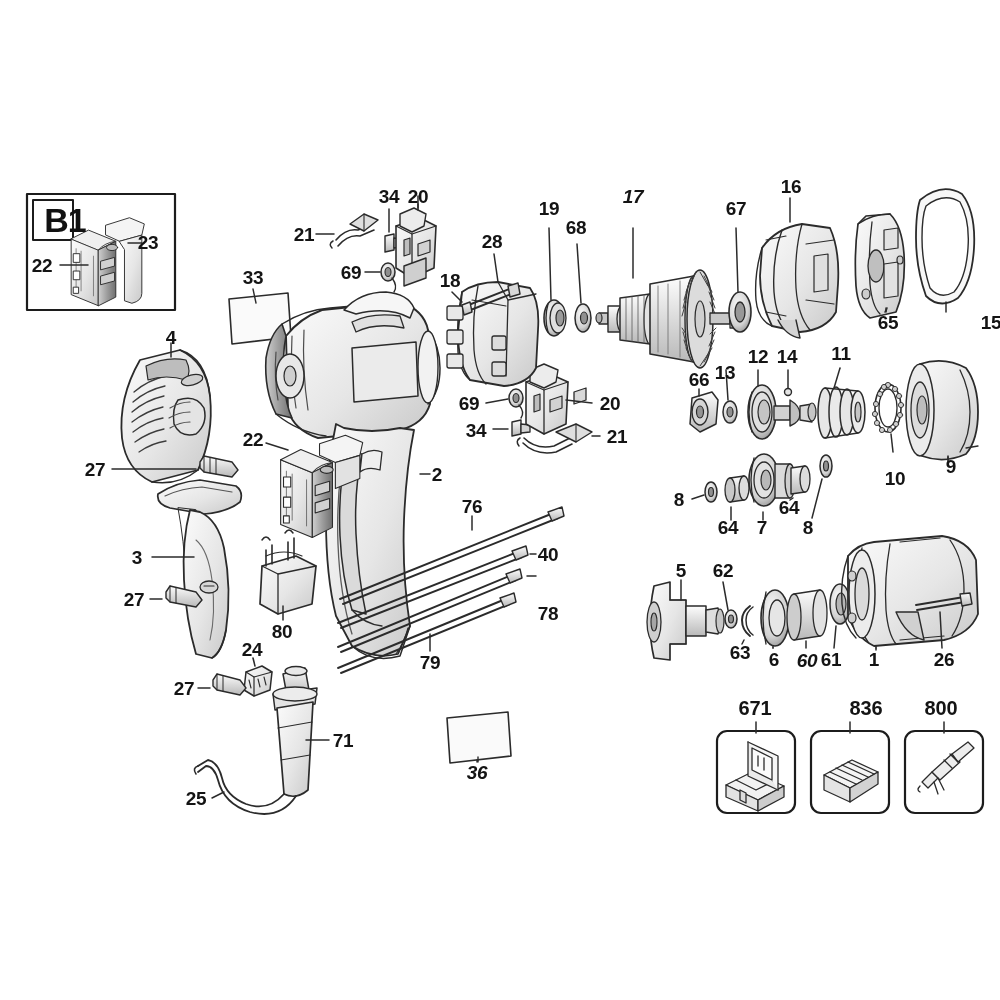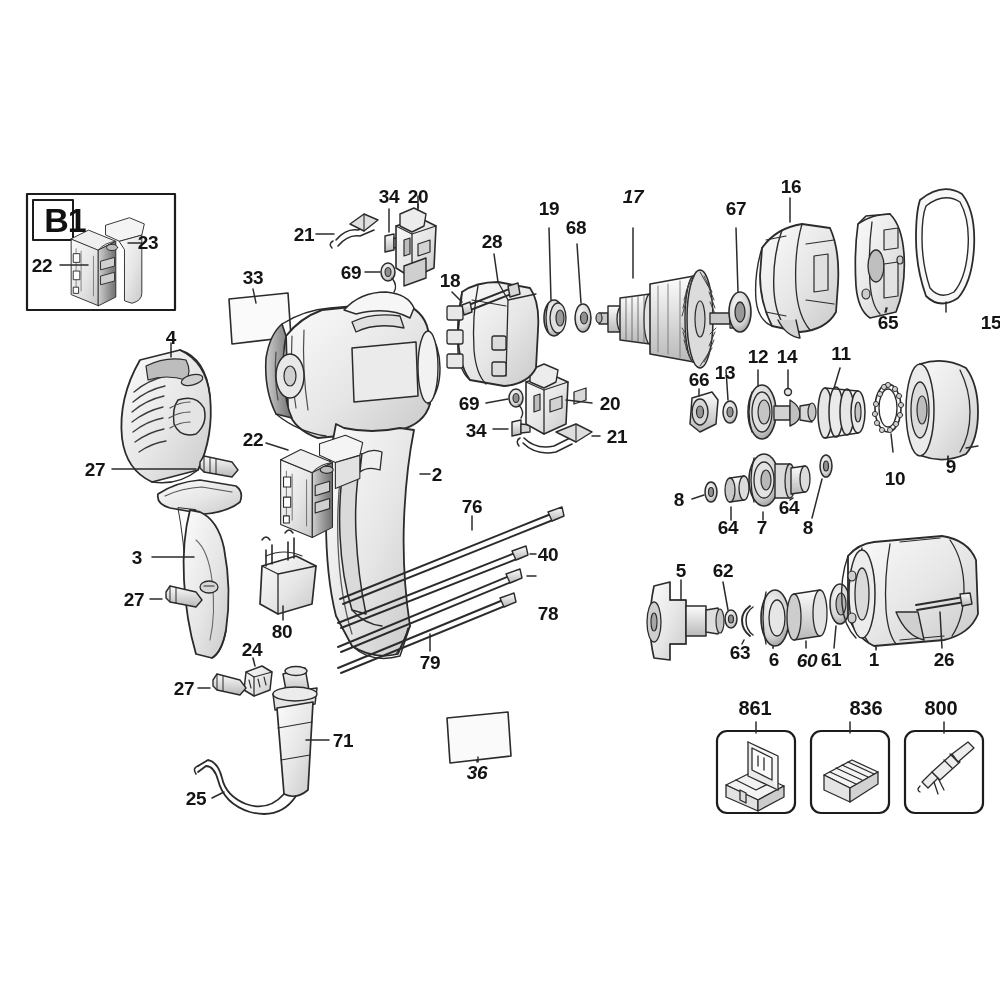--- a/index.html
+++ b/index.html
@@ -729,17 +729,17 @@
 
   <div class="callout" style="left:681px;top:570px;">5</div>
   <div class="callout" style="left:723px;top:570px;">62</div>
   <div class="callout" style="left:740px;top:652px;">63</div>
   <div class="callout" style="left:774px;top:659px;">6</div>
   <div class="callout" style="left:807px;top:660px;font-style:italic;">60</div>
   <div class="callout" style="left:831px;top:659px;">61</div>
   <div class="callout" style="left:874px;top:659px;">1</div>
   <div class="callout" style="left:944px;top:659px;">26</div>
 
-  <div class="callout big" style="left:755px;top:708px;">861</div>
+  <div class="callout big" style="left:755px;top:708px;">671</div>
   <div class="callout big" style="left:849px;top:708px;margin-left:17px;">836</div>
   <div class="callout big" style="left:941px;top:708px;">800</div>
 
 </div>
 
 </body></html>

